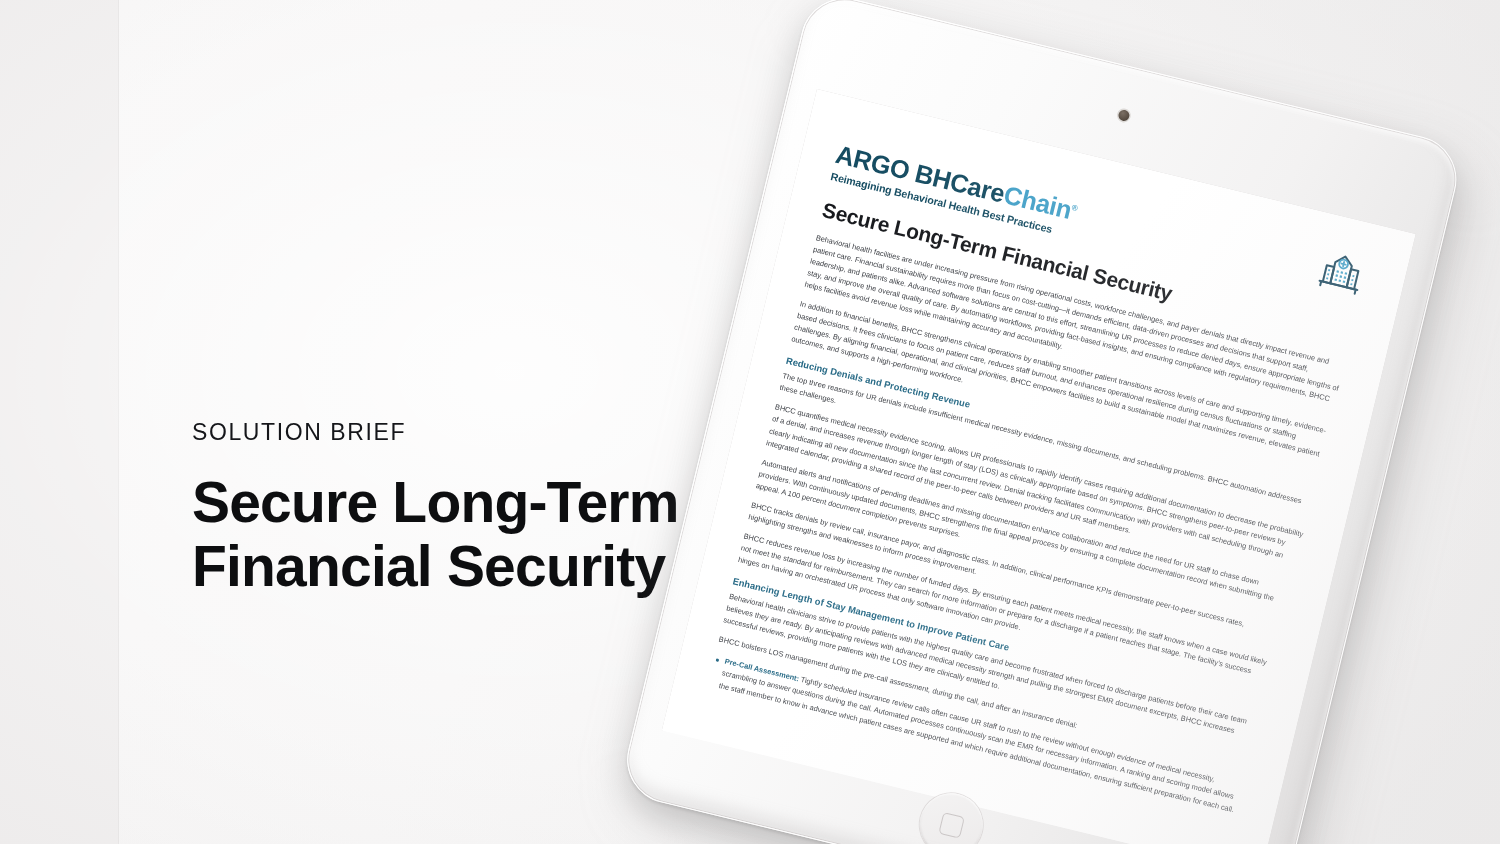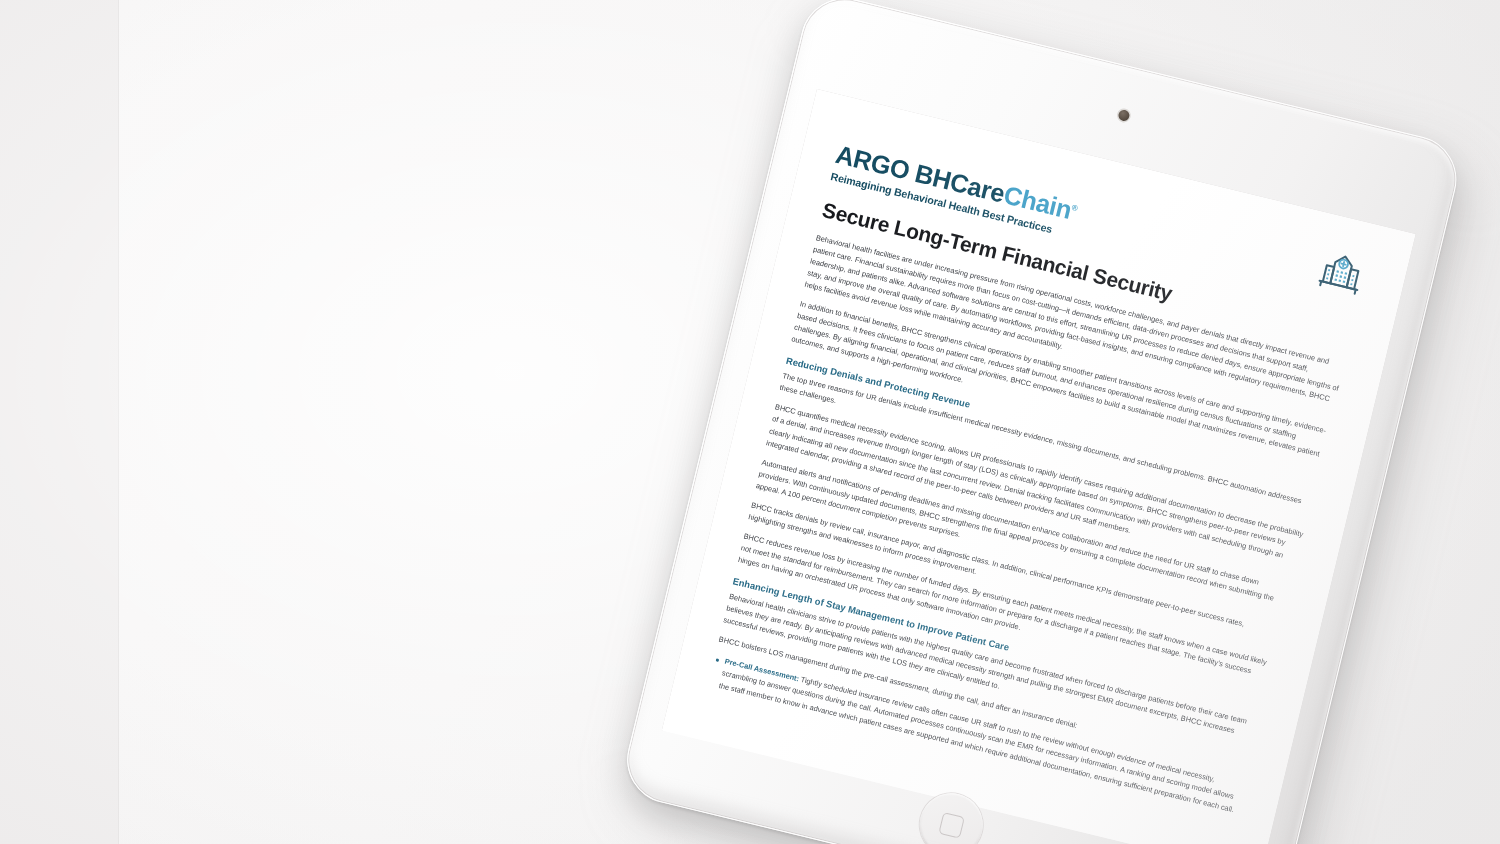--- a/index.html
+++ b/index.html
@@ -259,20 +259,27 @@
 </head>
 <body>
 
 <div class="stage">
 
   <div class="bg-left-strip"></div>
   <div class="bg-divider"></div>
   <div class="bg-main"></div>
   <div class="bg-vignette"></div>
 
+  <div class="headline-block">
+    <div class="eyebrow">SOLUTION BRIEF</div>
+    <div class="headline">
+      <span class="hl-line">Secure Long-Term</span>
+      <span class="hl-line">Financial Security</span>
+    </div>
+  </div>
 
   <div class="tablet-wrap">
     <div class="tablet-shadow"></div>
 
     <div class="tablet-body">
 
       <div class="camera"></div>
 
       <div class="screen">
         <div class="page">

